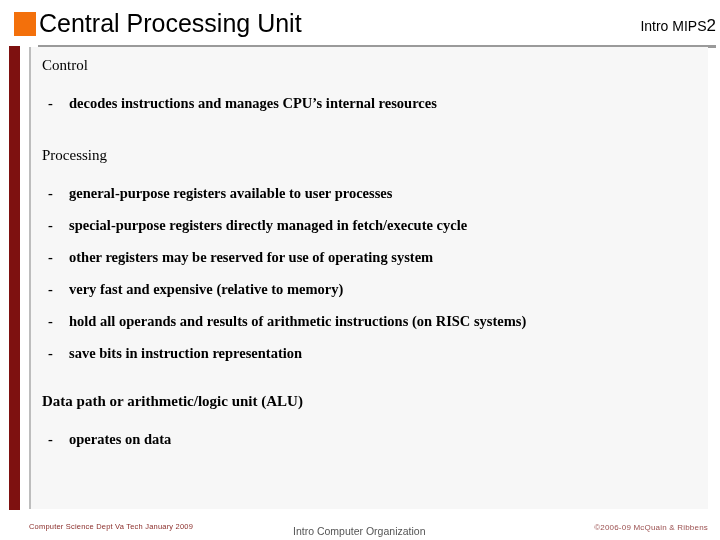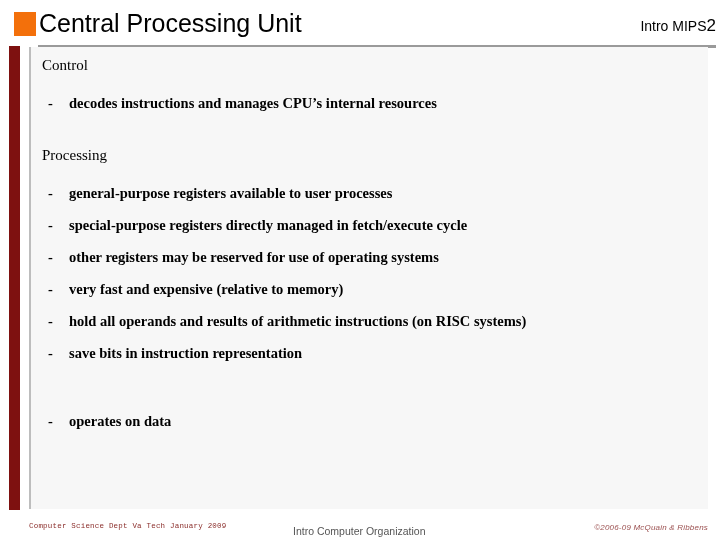--- a/index.html
+++ b/index.html
@@ -133,21 +133,21 @@
 
   
   #footer {
     position: absolute;
     left: 0; top: 514px;
     width: 720px; height: 26px;
   }
   #footer-left {
     position: absolute;
     left: 29px; top: 8px;
-    font-family: Liberation Mono, monospace;
+    font-family: Liberation Sans, sans-serif;
     font-size: 7.5px;
     color: #8B2E2B;
     white-space: nowrap;
     letter-spacing: 0.2px;
   }
   #footer-center {
     position: absolute;
     left: 293px; top: 11px;
     font-family: "Liberation Sans", "DejaVu Sans", sans-serif;
     font-size: 10.5px;
@@ -156,21 +156,20 @@
     text-align: right;
   }
   #footer-right {
     position: absolute;
     right: 12px; top: 9px;
     font-family: "Liberation Sans", "DejaVu Sans", sans-serif;
     font-size: 8px;
     color: #9b5050;
     white-space: nowrap;
     letter-spacing: 0.2px;
-    font-style: italic;
   }
 </style>
 </head>
 <body>
 
 <div id="slide">
 
   <div id="header">
     <div id="title-bullet"></div>
     <div id="slide-title">Central Processing Unit</div>
@@ -191,30 +190,31 @@
       <div class="block lvl2"><span class="dash">-</span><span>decodes instructions and manages CPU’s internal resources</span></div>
 
       <div class="gap-sect"></div>
 
       <div class="block lvl1">Processing</div>
       <div class="gap-head"></div>
       <div class="block lvl2"><span class="dash">-</span><span>general-purpose registers available to user processes</span></div>
       <div class="gap-item"></div>
       <div class="block lvl2"><span class="dash">-</span><span>special-purpose registers directly managed in fetch/execute cycle</span></div>
       <div class="gap-item"></div>
-      <div class="block lvl2"><span class="dash">-</span><span>other registers may be reserved for use of operating systems</span></div>
+      <div class="block lvl2"><span class="dash">-</span><span>other registers may be reserved for use of operating system</span></div>
       <div class="gap-item"></div>
       <div class="block lvl2"><span class="dash">-</span><span>very fast and expensive (relative to memory)</span></div>
       <div class="gap-item"></div>
       <div class="block lvl2"><span class="dash">-</span><span>hold all operands and results of arithmetic instructions (on RISC systems)</span></div>
       <div class="gap-item"></div>
       <div class="block lvl2"><span class="dash">-</span><span>save bits in instruction representation</span></div>
 
       <div class="gap-sect2"></div>
 
+      <div class="block lvl1 bold">Data path or arithmetic/logic unit (ALU)</div>
       <div class="gap-head"></div>
       <div class="block lvl2"><span class="dash">-</span><span>operates on data</span></div>
 
     </div>
   </div>
 
   <div id="footer">
     <div id="footer-left">Computer Science Dept Va Tech January 2009</div>
     <div id="footer-center">Intro Computer Organization</div>
     <div id="footer-right">©2006-09  McQuain &amp; Ribbens</div>

